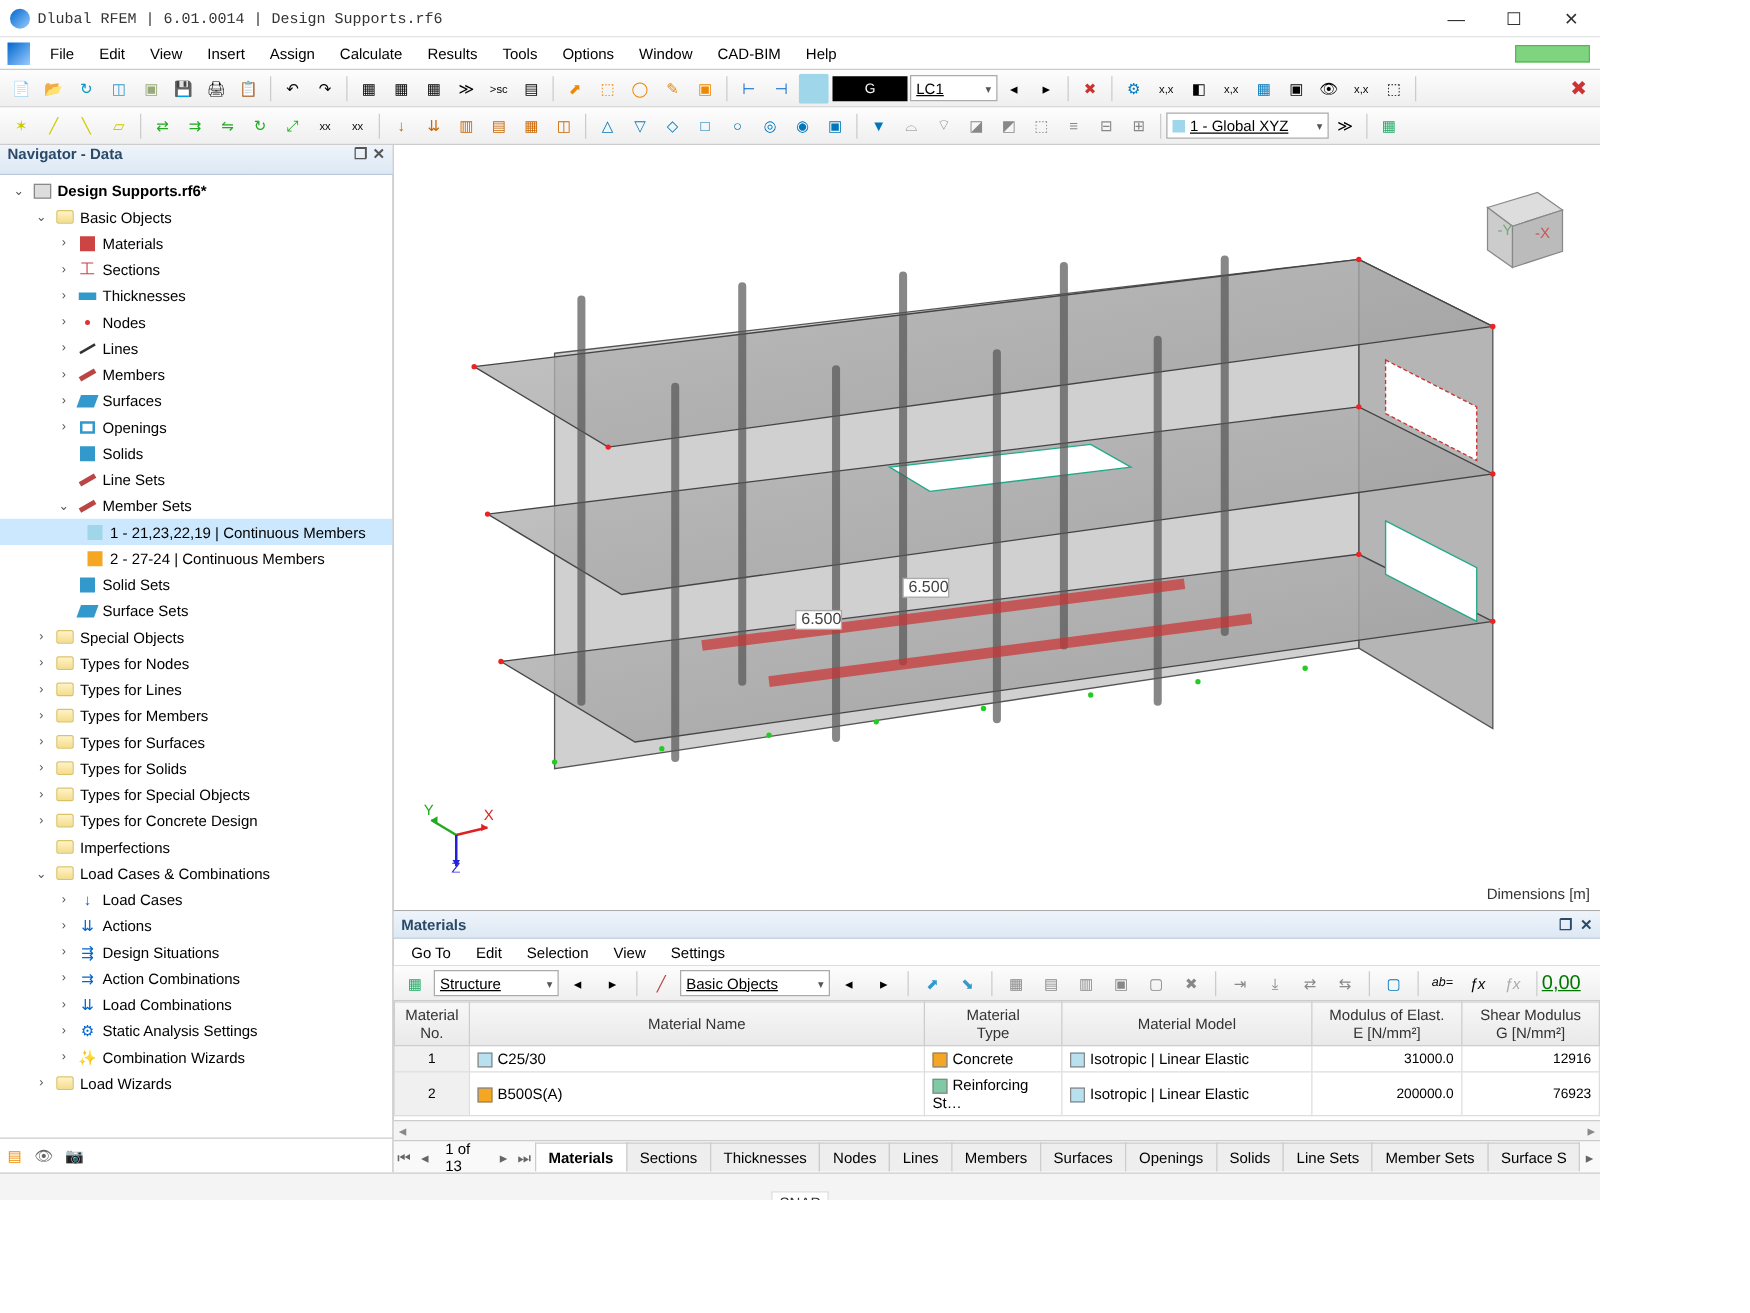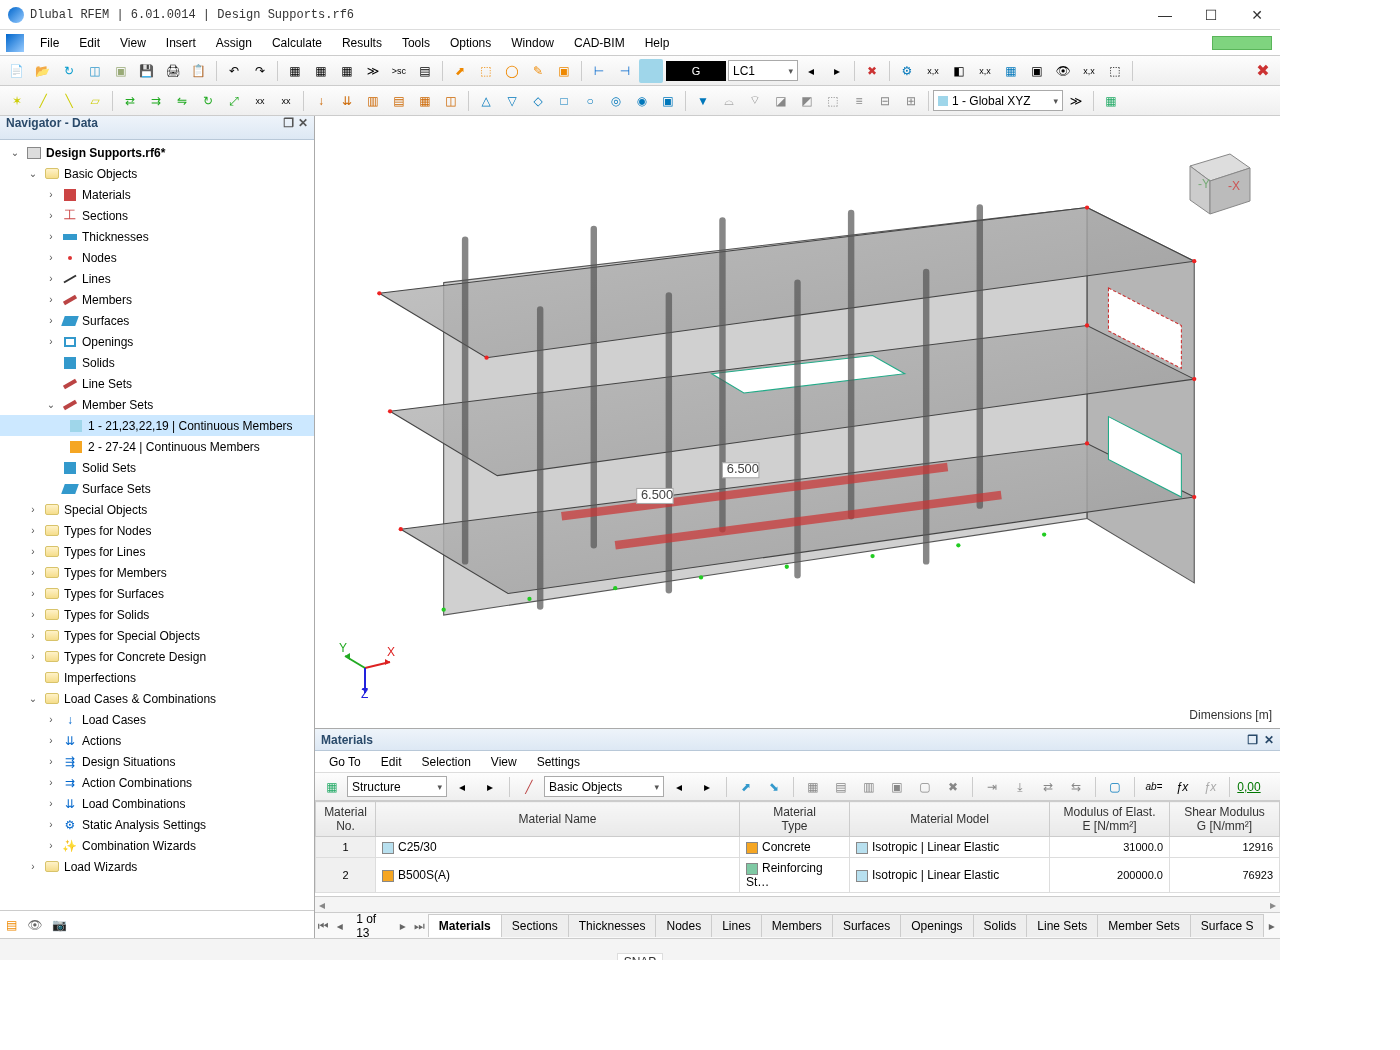--- a/index.html
+++ b/index.html
@@ -16,21 +16,21 @@
 .menubar { height:26px; display:flex; align-items:center; padding-left:6px; border-bottom:1px solid #ccc; background:#fff;text-align:center;}
 .menubar .menu-item { padding:4px 10px; cursor:default; }
 .menubar .app-logo { width:18px; height:18px; background:linear-gradient(135deg,#06c,#9cf); margin-right:6px;}
 .menubar .green-bar { margin-left:auto; width:60px; height:14px; background:#7fd47f; border:1px solid #5ab55a; margin-right:8px;}
 
 
 .toolbar-row { height:30px; display:flex; align-items:center; border-bottom:1px solid #ccc; background:linear-gradient(#fdfdfd,#efefef); padding:0 4px; gap:0px; overflow:hidden;}
 .tb-btn { width:24px; height:24px; display:flex; align-items:center; justify-content:center; margin:0 1px; border:1px solid transparent; border-radius:2px;}
 .tb-sep { width:1px; height:20px; background:#ccc; margin:0 4px;}
 .lc-box { width:60px; height:20px; background:#000; color:#fff; display:flex; align-items:center; justify-content:center; font-size:11px; margin:0 2px;}
-.combo { height:21px; border:1px solid #aaa; background:#fff; padding:0 18px 0 4px; font-size:11px; position:relative; display:flex; align-items:center;}
+.combo { height:21px; border:1px solid #aaa; background:#fff; padding:0 18px 0 4px; font-size:11px; position:relative; display:flex; align-items:center;text-decoration:underline;}
 .combo::after { content:"▾"; position:absolute; right:4px; color:#555; font-size:9px;}
 
 
 .main-area { display:flex; height:calc(100% - 30px - 26px - 30px - 30px - 22px); }
 
 
 .navigator { width:340px; border-right:1px solid #aaa; display:flex; flex-direction:column; background:#fff;}
 .nav-header { height:24px; background:linear-gradient(#eef4fa,#dde8f4); border-bottom:1px solid #b8c8d8; display:flex; align-items:flex-start; padding:0 6px; font-weight:bold; color:#2a4a6a;}
 .nav-header .dock-icons { margin-left:auto; display:flex; gap:4px;}
 .nav-header .dock-icons span { cursor:default; color:#555; font-size:12px;}
@@ -612,21 +612,21 @@
         <div class="tb-btn" style="color:#888">⤓</div>
         <div class="tb-btn" style="color:#888">⇄</div>
         <div class="tb-btn" style="color:#888">⇆</div>
         <div class="tb-sep"></div>
         <div class="tb-btn" style="color:#07b">▢</div>
         <div class="tb-sep"></div>
         <div class="tb-btn" style="font-size:10px;font-style:italic">ab=</div>
         <div class="tb-btn" style="font-style:italic">ƒx</div>
         <div class="tb-btn" style="font-style:italic;color:#aaa">ƒx</div>
         <div class="tb-sep"></div>
-        <div class="tb-btn" style="font-size:12px;color:#070;text-decoration:underline">0,00</div>
+        <div class="tb-btn" style="font-size:16px;color:#070;text-decoration:underline">0,00</div>
       </div>
       <div class="mat-grid">
         <table>
           <thead>
               <tr>
             <th style="width:60px"><span style="white-space:pre-line">Material
 No.</span></th>
             <th><span>Material Name</span></th>
             <th style="width:110px"><span style="white-space:pre-line">Material
 Type</span></th>

